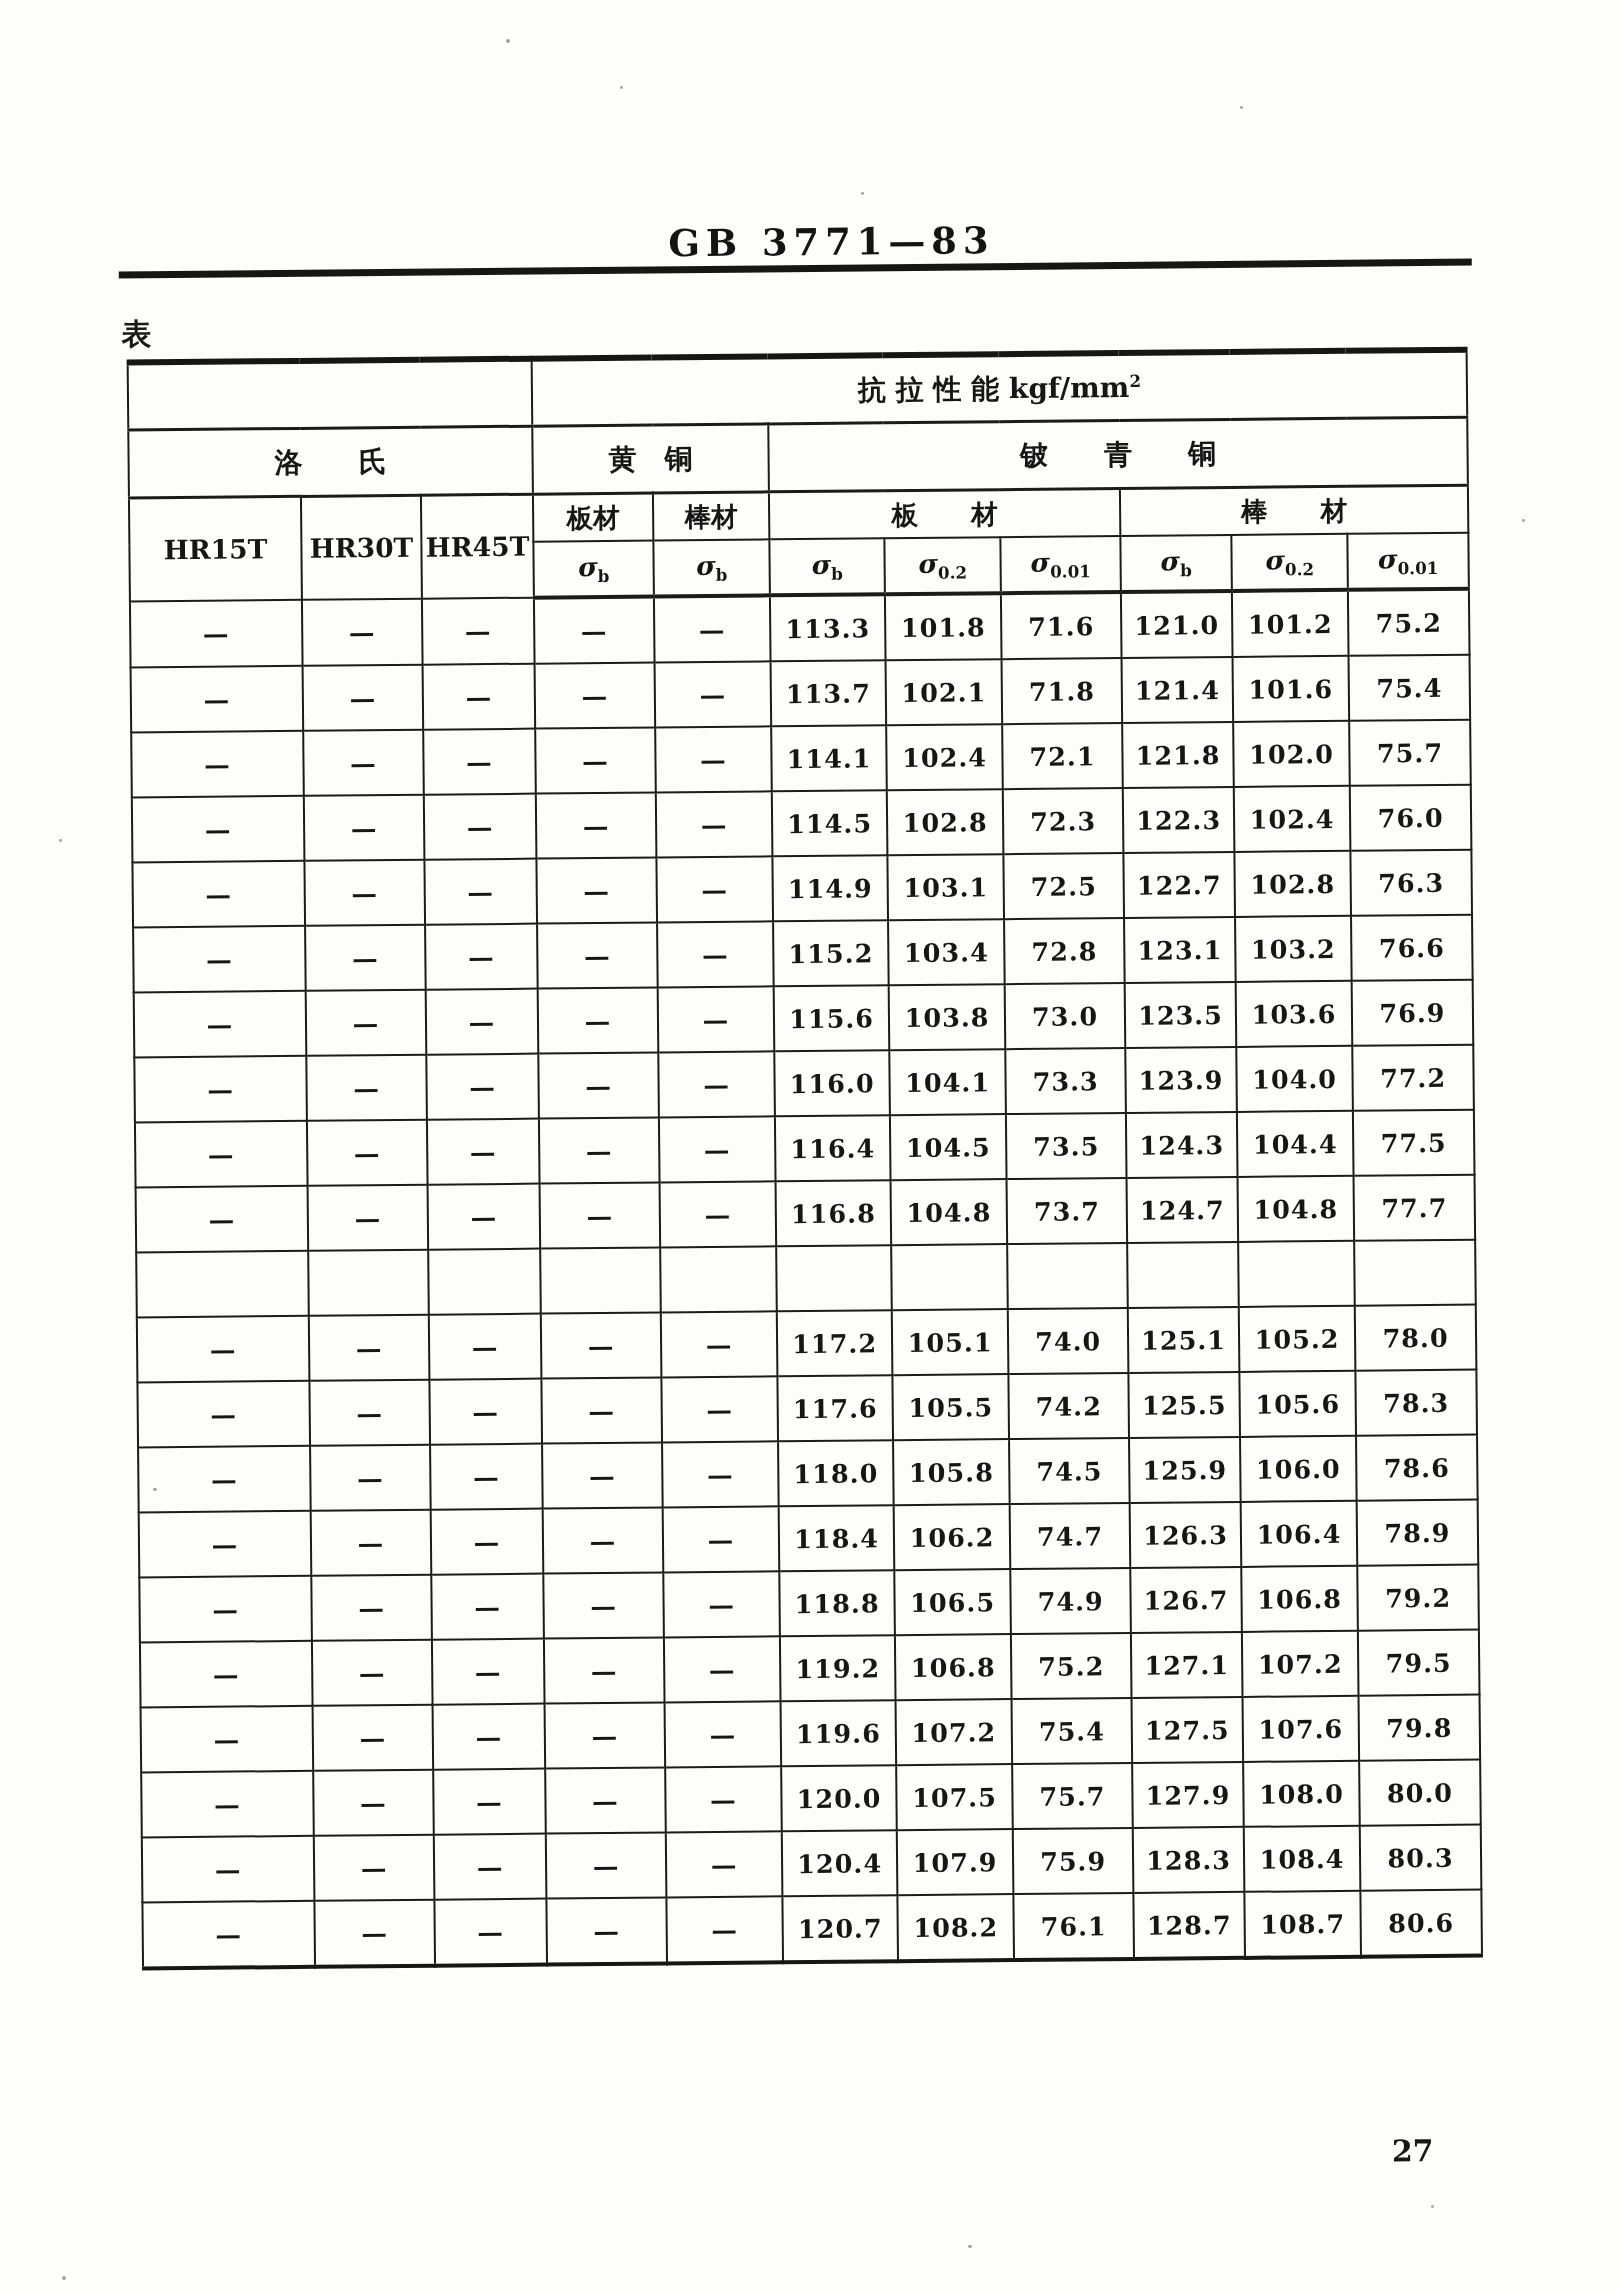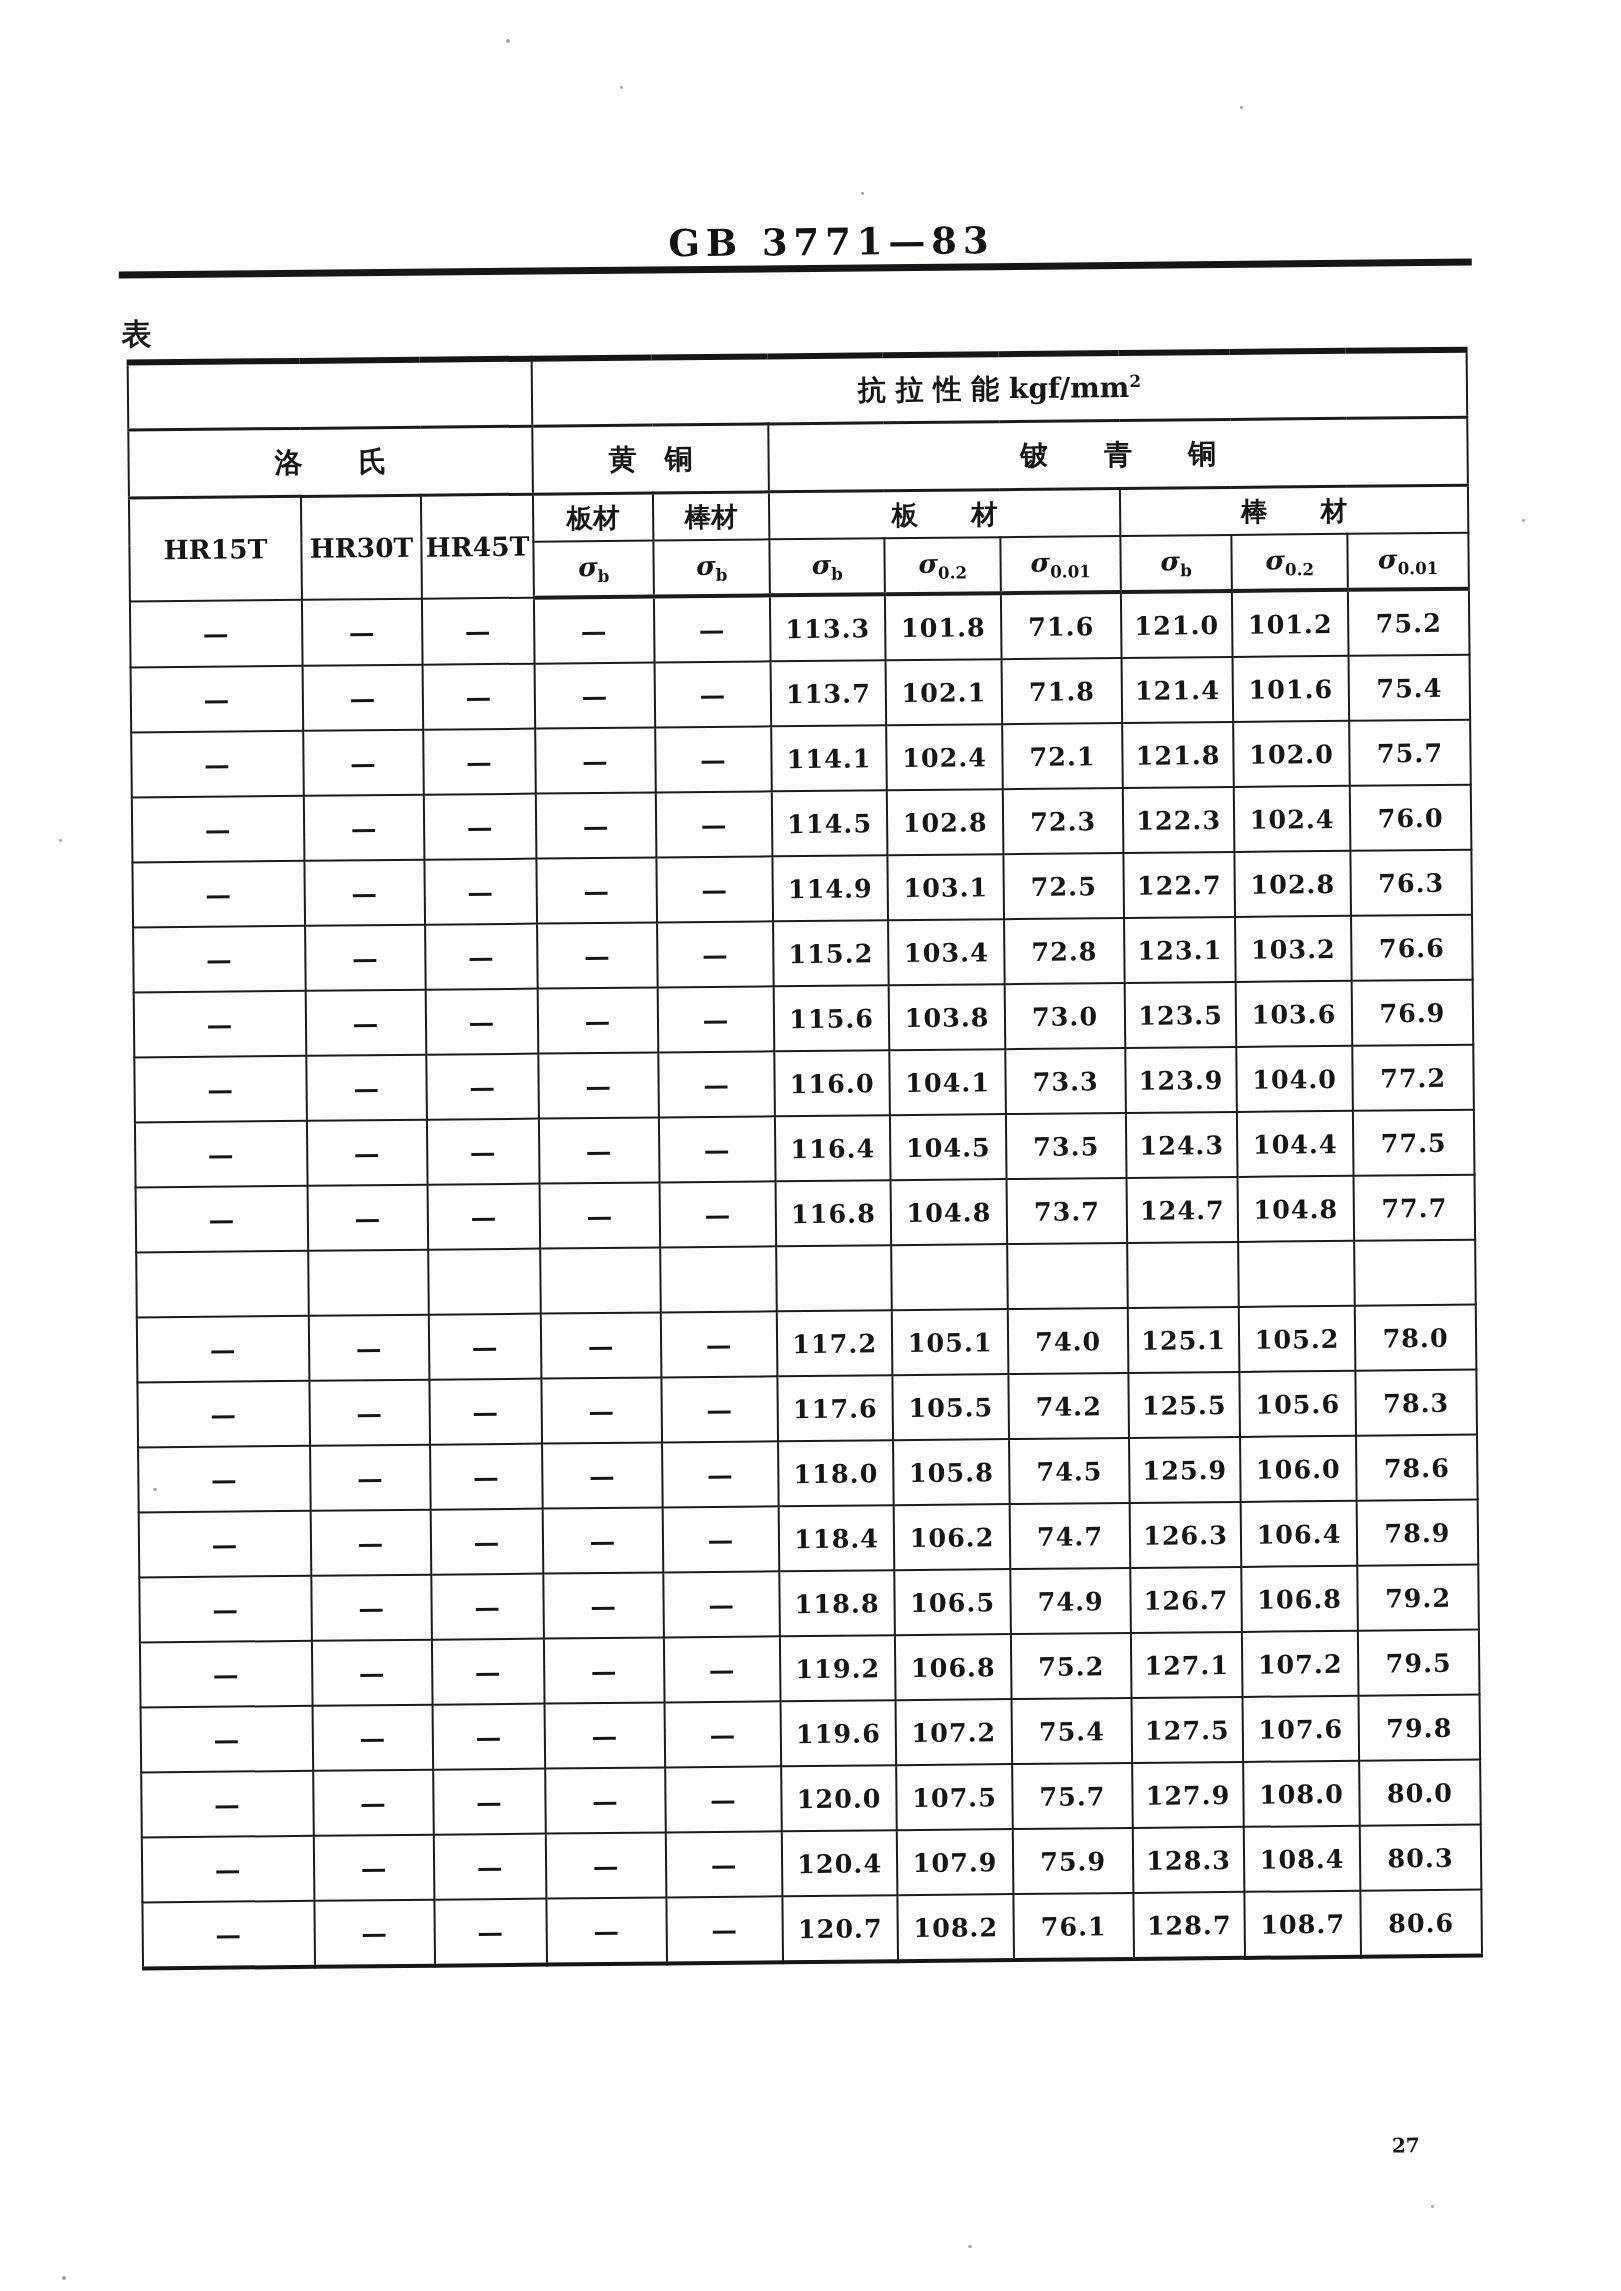--- a/index.html
+++ b/index.html
@@ -93,21 +93,21 @@
     height: 63px;
     border-top-width: 2.9px;
     border-bottom-width: 2.9px;
     font-size: 25.5px;
     letter-spacing: 1px;
   }
   .page-number {
     position: absolute;
     top: 2139px;
     left: 1380px;
-    font-size: 20px;
+    font-size: 30px;
     font-weight: bold;
   }
   .speck {
     position: absolute;
     background: #5a5a55;
     border-radius: 50%;
     opacity: 0.55;
   }
 </style>
 </head>

